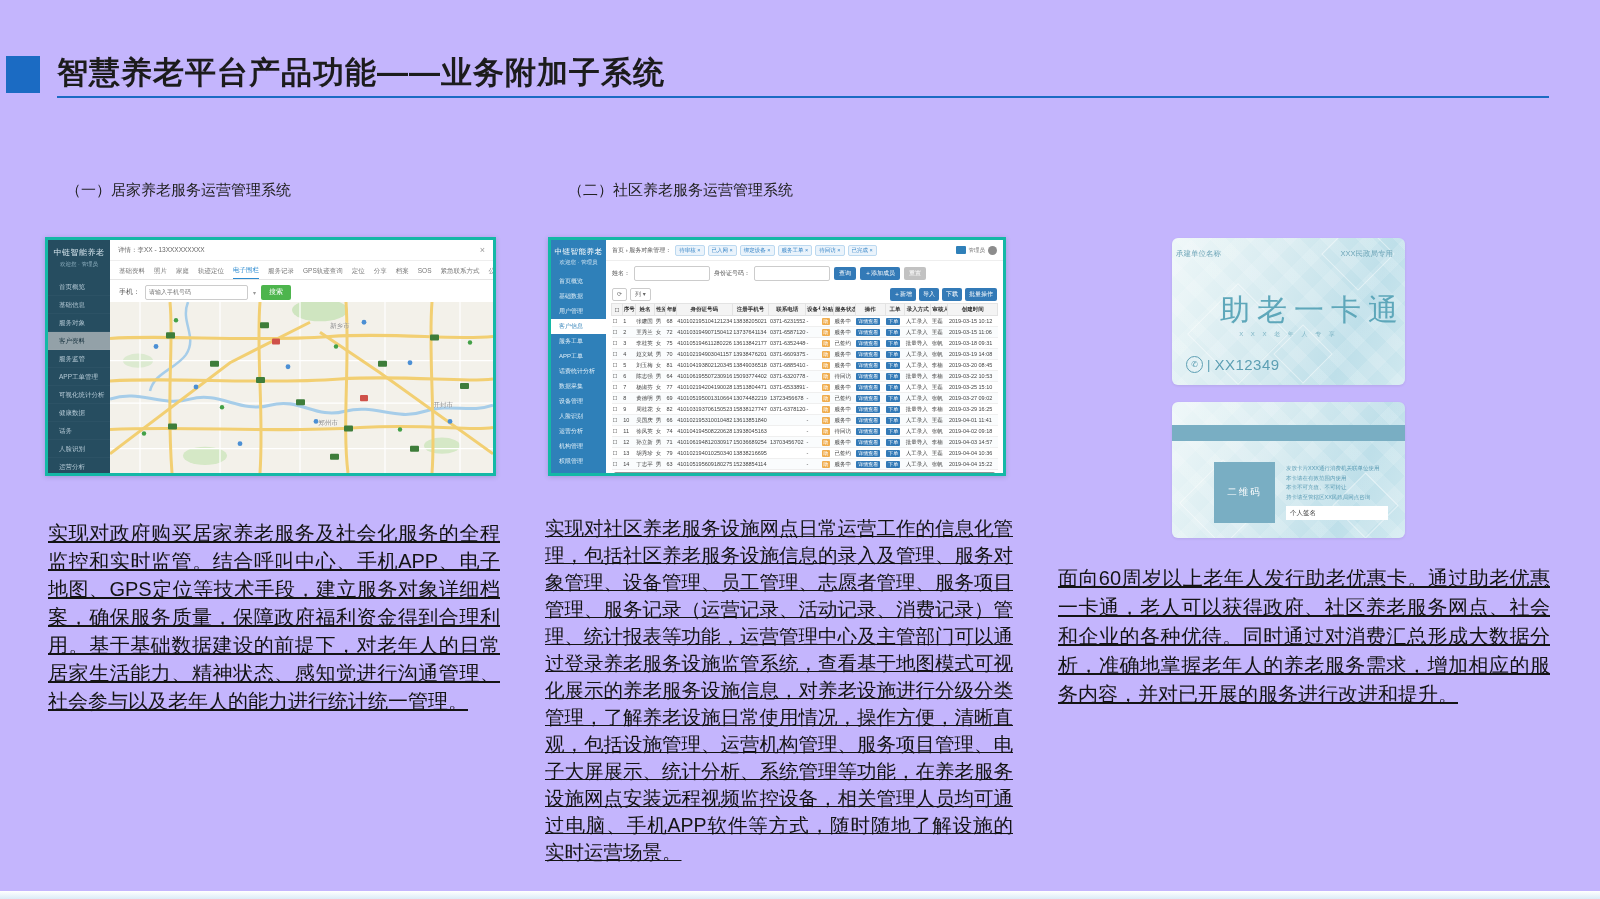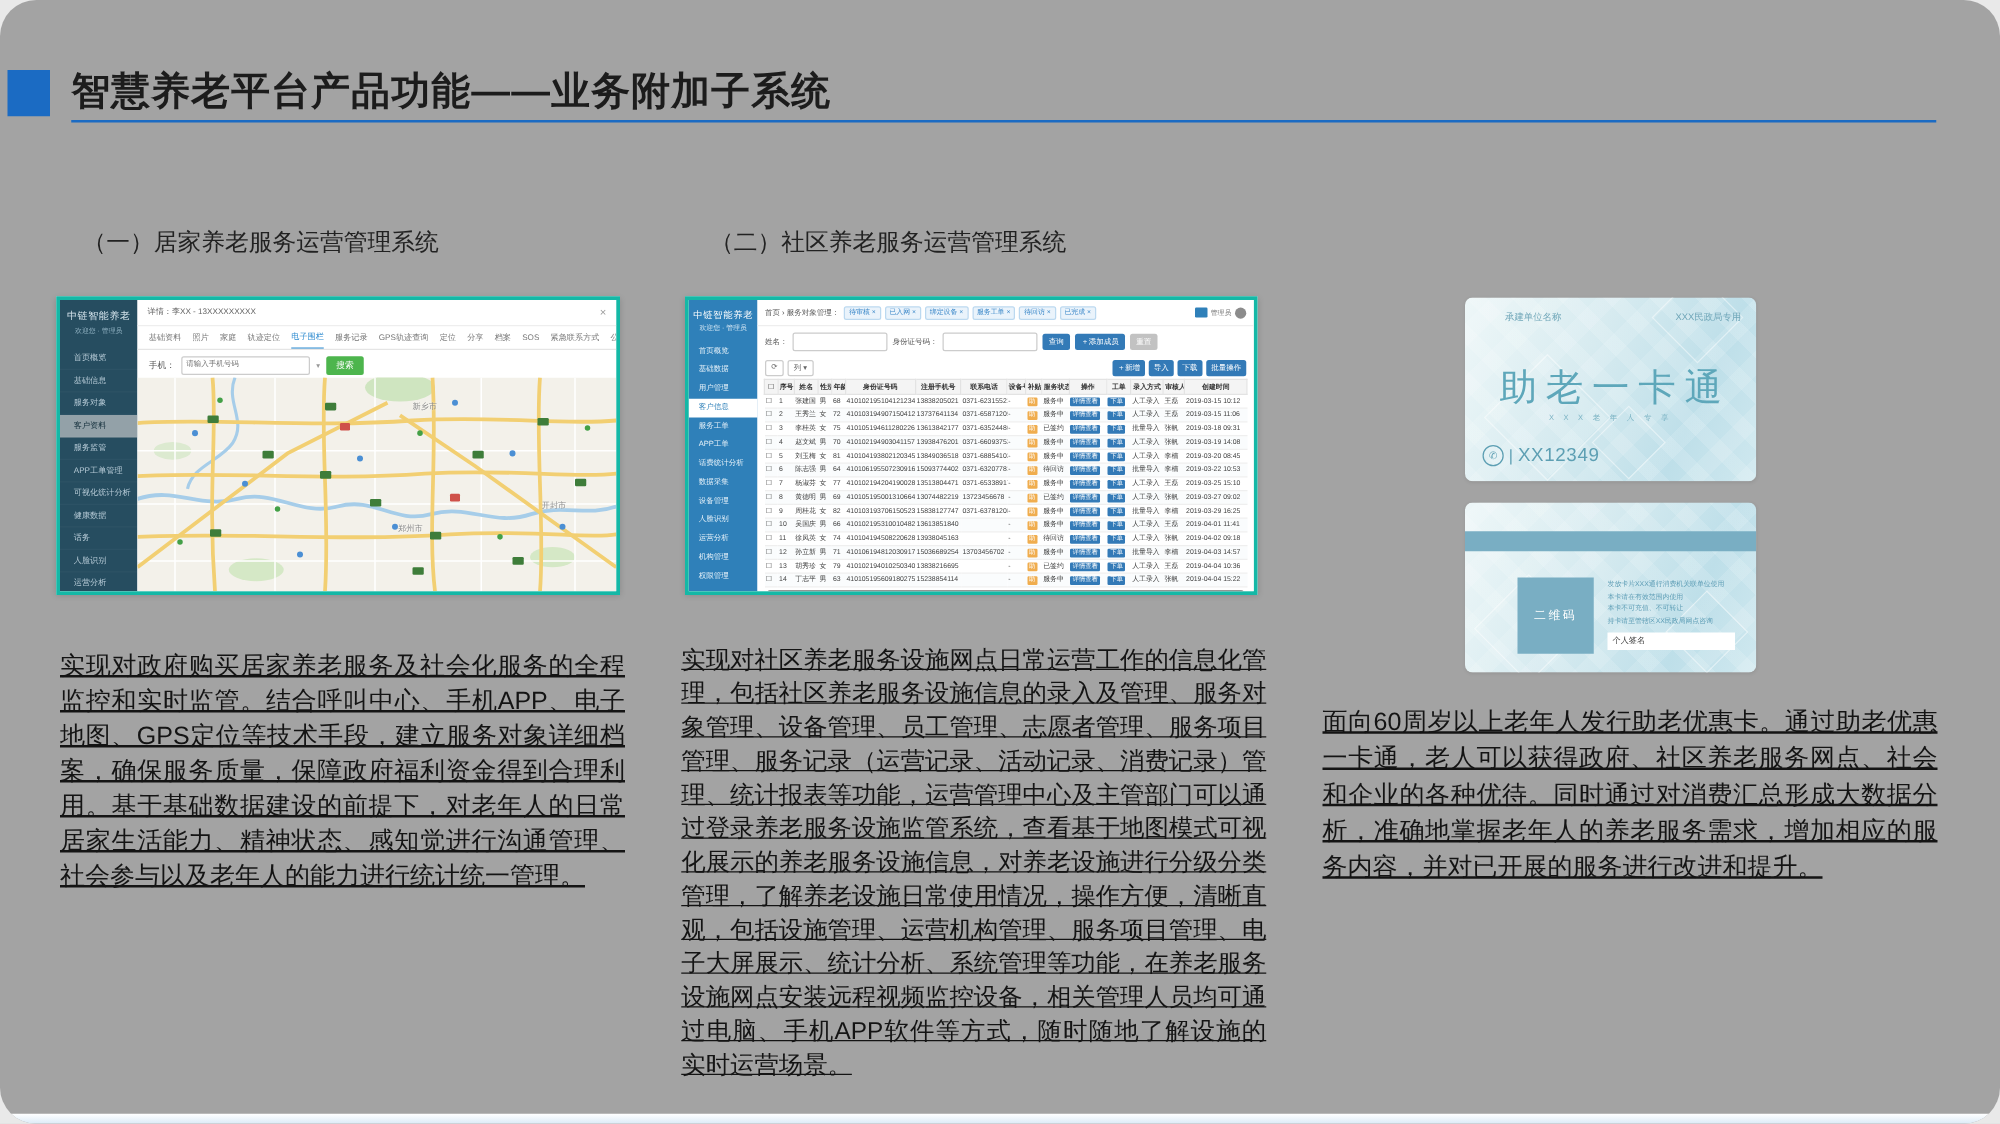--- a/index.html
+++ b/index.html
@@ -1,26 +1,26 @@
 <!DOCTYPE html>
 <html><head>
 <meta charset="utf-8">
 <style>
   html,body{margin:0;padding:0;background:#e9e9e9;}
-  .slide{position:relative;width:1600px;height:899px;background:#a3a3a3;overflow:hidden;
-         font-family:"Liberation Sans","DejaVu Sans",sans-serif;color:#1a1a1a;border-radius:29px;}
+  .slide{position:relative;width:1600px;height:899px;background:#c4b5fd;overflow:hidden;
+         font-family:"Liberation Sans","DejaVu Sans",sans-serif;color:#1a1a1a;}
 
   
   .accent-square{position:absolute;left:6px;top:56px;width:34px;height:37px;background:#1b6bc3;}
   .slide-title{position:absolute;left:57px;top:52px;font-size:31px;font-weight:700;color:#1c1c1c;letter-spacing:1px;}
   .title-rule{position:absolute;left:57px;top:96px;width:1492px;height:2px;background:#1b6bc3;}
   .bottom-band{position:absolute;left:0;bottom:0;width:100%;height:8px;background:linear-gradient(#ffffff,#dcebf7);}
 
   
-  .sec-h{position:absolute;top:181px;font-size:19px;font-weight:500;color:#222;}
+  .sec-h{position:absolute;top:181px;font-size:15px;font-weight:500;color:#222;}
   .sec-p{position:absolute;font-size:20px;line-height:28px;text-align:justify;color:#141414;text-decoration:underline;}
 
   
   .shot{position:absolute;background:#fff;border:3px solid #14b8a6;box-shadow:0 1px 5px rgba(0,0,0,.16);overflow:hidden;}
 
   
   .m-side{position:absolute;left:0;top:0;width:62px;height:100%;background:#264d60;}
   .m-title{padding-top:7px;text-align:center;font-size:8px;color:#d7e6ee;letter-spacing:.5px;}
   .m-sub{text-align:center;font-size:5.5px;color:#8fb0c0;margin-top:3px;}
   .m-menu{margin-top:10px;}
@@ -82,23 +82,23 @@
   .t-scroll{height:4px;background:#949494;border-radius:2px;margin:2px 8px 0 8px;}
 
   
   .card{position:absolute;left:1172px;width:233px;border-radius:6px;overflow:hidden;
         background:
           repeating-linear-gradient(45deg, rgba(255,255,255,.14) 0 12px, rgba(255,255,255,0) 12px 26px),
           repeating-linear-gradient(-45deg, rgba(255,255,255,.12) 0 14px, rgba(255,255,255,0) 14px 30px),
           linear-gradient(115deg,#eef7f8 0%,#d7ebf0 40%,#bedfe9 75%,#cfe8ef 100%);
         box-shadow:0 1px 3px rgba(0,0,0,.08);}
   .card .dia{position:absolute;border:1px solid rgba(255,255,255,.45);transform:rotate(45deg);}
-  .c-org{position:absolute;left:32px;top:11px;font-size:7.5px;color:#6fa6b8;text-align:center;}
+  .c-org{position:absolute;left:4px;top:11px;font-size:7.5px;color:#6fa6b8;text-align:center;}
   .c-dept{position:absolute;right:12px;top:11px;font-size:7.5px;color:#6fa6b8;}
-  .c-title{position:absolute;left:0;right:0;top:52px;text-align:center;font-size:30px;font-weight:500;
+  .c-title{position:absolute;left:0;right:0;top:52px;text-align:right;font-size:30px;font-weight:500;
            letter-spacing:7px;color:#5ea7ba;text-indent:7px;}
   .c-subtitle{position:absolute;left:0;right:0;top:92px;text-align:center;font-size:6px;
               letter-spacing:3px;color:#7db4c4;}
   .c-phone{position:absolute;left:14px;bottom:12px;display:flex;align-items:center;gap:3px;color:#5d9fb3;}
   .c-pcircle{width:15px;height:15px;border:1.2px solid #5d9fb3;border-radius:50%;display:flex;
              align-items:center;justify-content:center;font-size:8px;}
   .c-pnum{font-size:15px;letter-spacing:.5px;}
   .c-pbar{font-size:13px;margin:0 1px;}
   .c-stripe{position:absolute;left:0;top:23px;width:100%;height:16px;background:#79aec3;}
   .c-qr{position:absolute;left:42px;top:60px;width:61px;height:61px;background:#79aec3;

